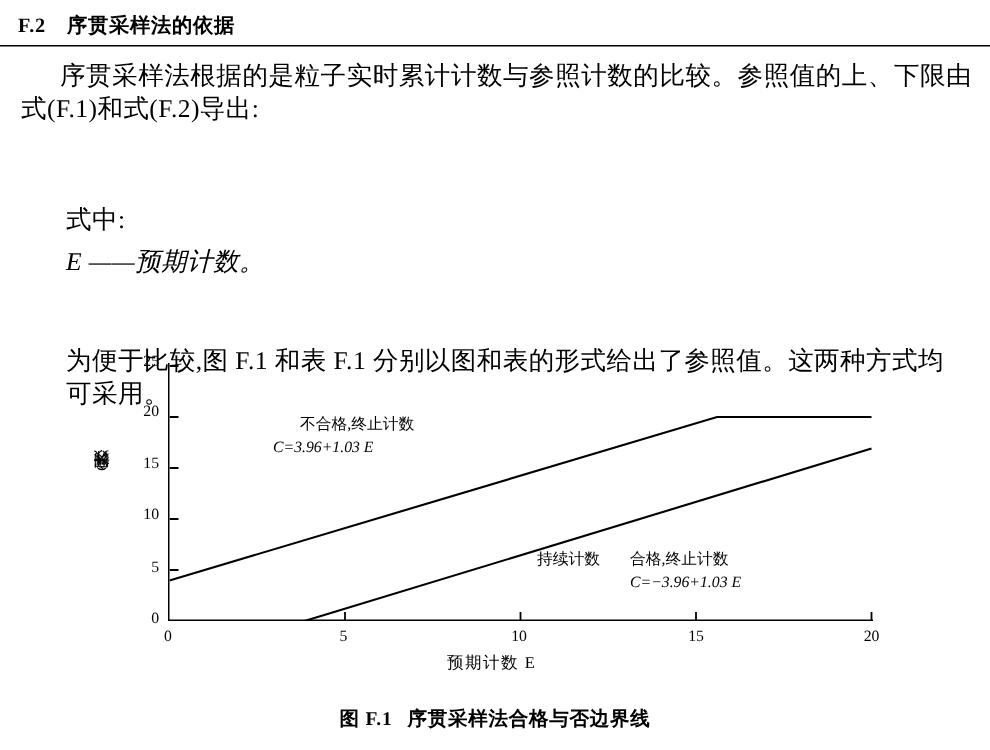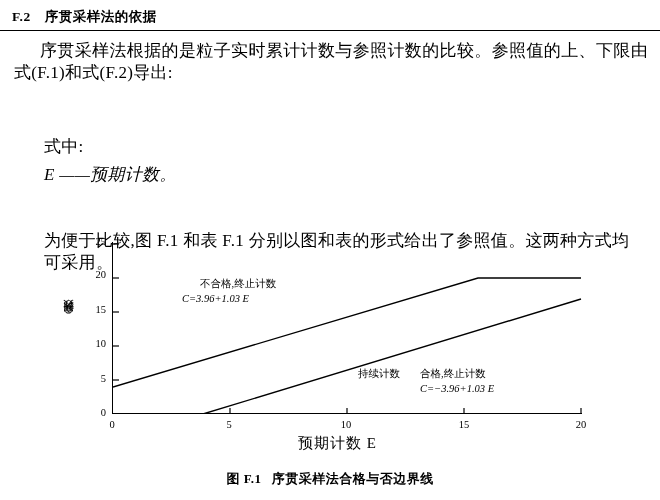--- a/index.html
+++ b/index.html
@@ -135,21 +135,21 @@
     font-size: 10.5px;
     writing-mode: vertical-rl;
     transform: rotate(180deg);
     white-space: nowrap;
     letter-spacing: 1px;
   }
   .x-axis-title {
     position: absolute;
     left: 270px;
     top: 202px;
-    font-size: 15px;
+    font-size: 11px;
     white-space: nowrap;
     letter-spacing: 1px;
   }
   .annot {
     position: absolute;
     font-size: 10.5px;
     white-space: nowrap;
     line-height: 15px;
   }
   .a1 { left: 154px; top: 44px; margin-left: 18px; }

